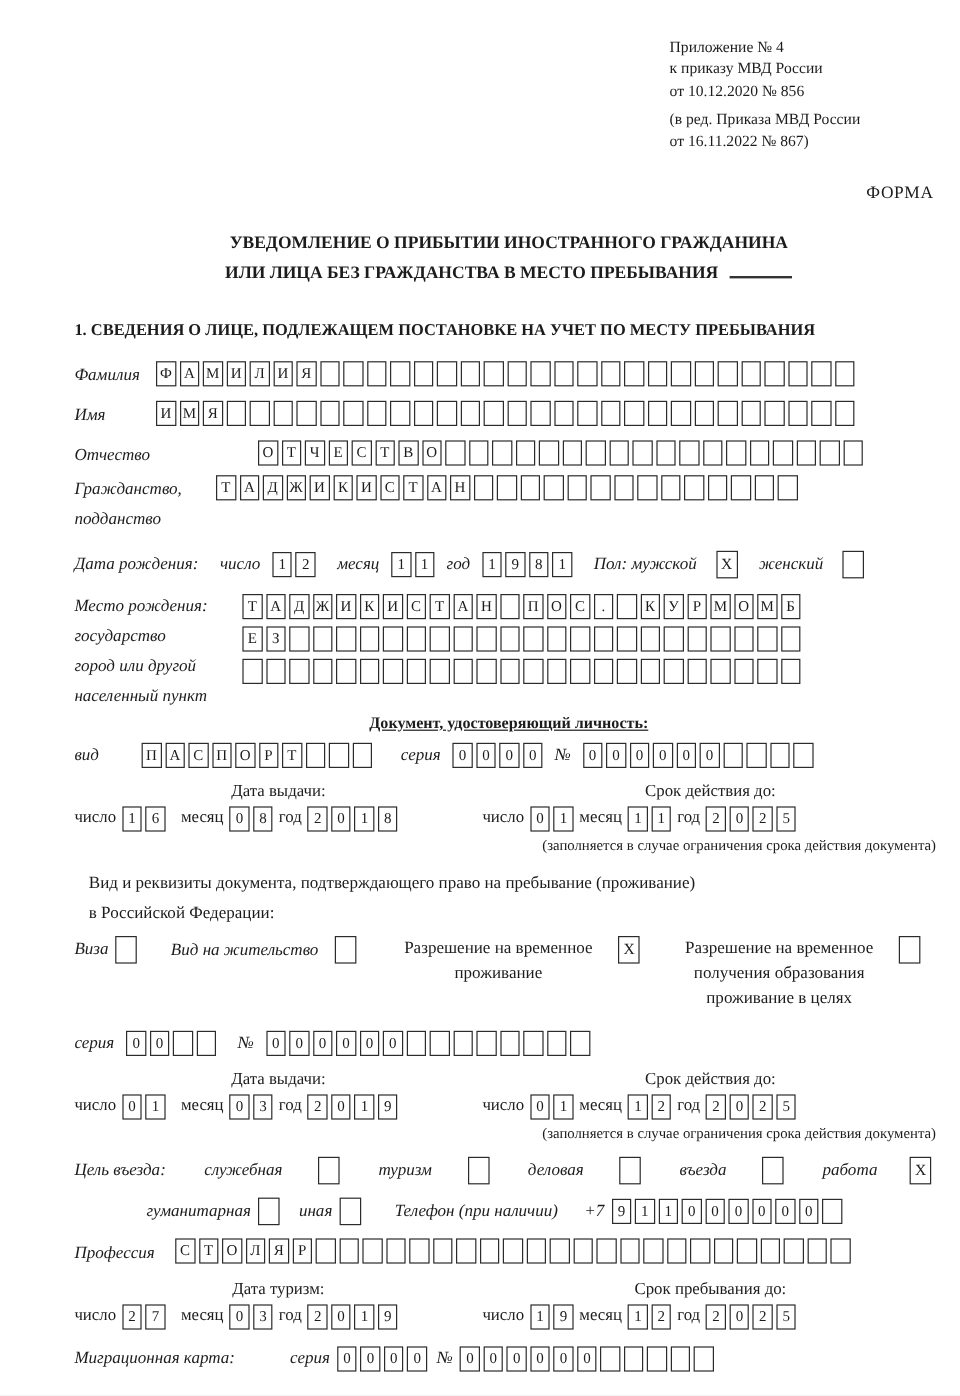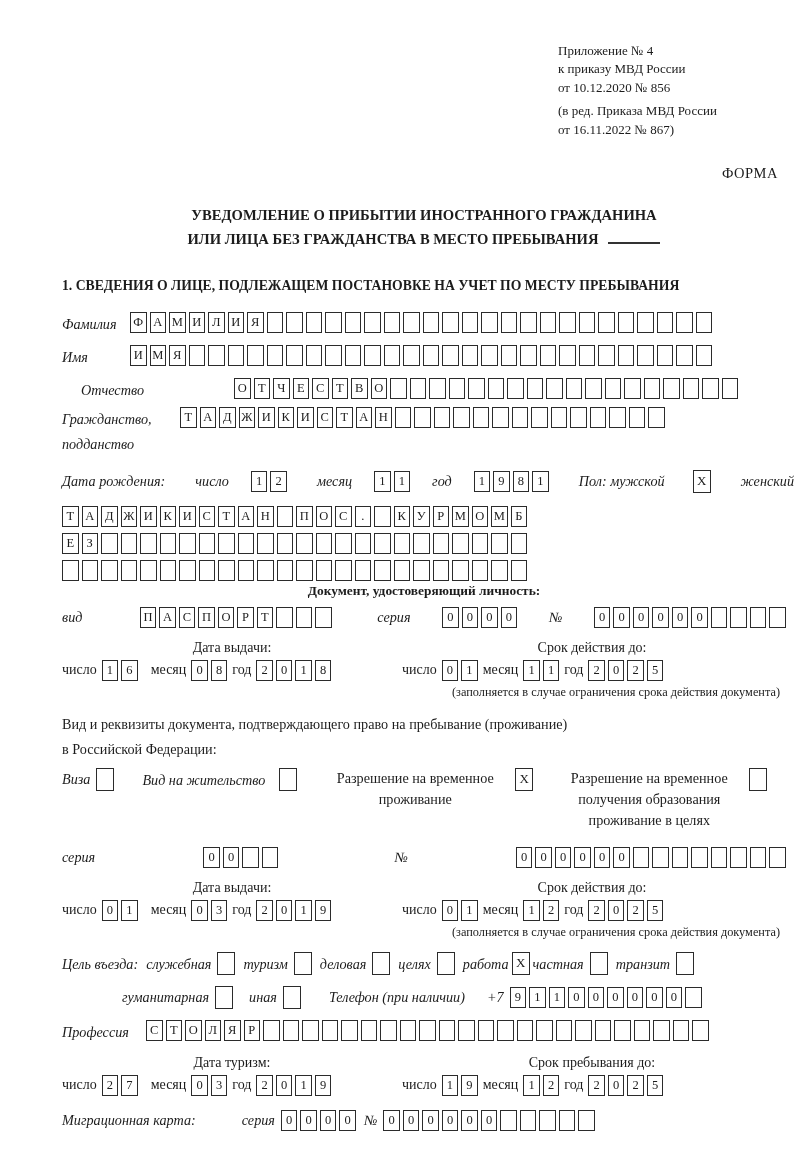--- a/index.html
+++ b/index.html
@@ -1,62 +1,62 @@
 <!DOCTYPE html>
 <html><head>
 <meta charset="utf-8">
 <style>
   html,body{margin:0;padding:0;background:#e9e9e9;}
   .page{
     width:800px;height:1163px;background:#ffffff;color:#1c1c1c;
     font-family:"Liberation Serif","DejaVu Serif",serif;
-    box-sizing:border-box;padding:42px 14px 10px 62px;overflow:hidden;
+    box-sizing:border-box;padding:30px 14px 10px 62px;overflow:hidden;
     position:relative;margin:0 auto;
   }
   .hdr{margin-left:auto;width:228px;font-size:13px;line-height:1.42;}
   .hdr2{margin-top:5px;}
   .forma{font-weight:normal;font-size:14.5px;text-align:right;margin:26px 8px 0 0;letter-spacing:.5px;}
   .title{font-weight:bold;font-size:14.6px;text-align:center;margin-top:22px;line-height:1.6;}
   .blank{display:inline-block;width:52px;border-bottom:2px solid #333;height:14px;margin-left:10px;vertical-align:baseline;}
   .sec{font-weight:bold;font-size:13.7px;margin-top:27px;}
   .row{display:flex;align-items:flex-start;margin-top:8px;}
   .lbl{font-size:14.2px;line-height:25px;flex:none;font-style:italic;}
   .w68{width:68px;}
   .w118{width:118px;}
   .w140{width:140px;}
-  .w153{width:153px;margin-left:19px;}
+  .w153{width:153px;}
   .cells{display:inline-flex;gap:3px;flex:none;}
   .cell{
     width:14.5px;height:19px;border:1.6px solid #2b2b2b;flex:none;
     display:inline-flex;align-items:center;justify-content:center;
     font-size:12.5px;line-height:1;
   }
   .chk{
     width:16px;height:21px;border:1.6px solid #2b2b2b;flex:none;
     display:inline-flex;align-items:center;justify-content:center;
     font-size:13px;margin:0 0 0 6px;
   }
   .stack > .cells{display:flex;margin-top:6px;}
   .stack > .cells:first-child{margin-top:2px;}
-  .inline{display:flex;align-items:center;gap:22px;flex-wrap:nowrap;justify-content:space-between;}
+  .inline{display:flex;align-items:center;gap:10px;flex-wrap:nowrap;}
   .gap14{margin-left:14px;}
   .gap8{margin-left:8px;}
   .doc-title{font-weight:bold;font-size:13.4px;text-align:center;margin-top:6px;}
   .two-col{display:flex;margin-top:10px;}
   .col-l{width:340px;}
   .col-r{width:380px;}
   .dr-title{font-size:14px;text-align:center;margin-bottom:4px;}
   .dr-line{display:flex;align-items:center;gap:5px;font-size:14px;}
   .note{font-size:12.3px;text-align:right;margin-top:4px;margin-right:2px;}
-  .restext{font-size:14.2px;margin-top:12px;line-height:1.75;}
+  .restext{font-size:14.2px;margin-top:12px;line-height:1.75;margin-left:12px;}
   .options{margin-top:6px;align-items:flex-start;}
   .opt{display:flex;align-items:flex-start;margin-right:14px;}
   .opt .lbl{line-height:22px;}
   .optc{text-align:center;font-size:14.2px;line-height:21px;width:188px;}
-  .purpose{align-items:flex-end;flex-wrap:nowrap;margin-top:12px;}
+  .purpose{align-items:center;flex-wrap:nowrap;margin-top:12px;gap:24px;}
   .purpose .lbl{line-height:22px;}
   .purpose2{align-items:center;margin-top:10px;margin-left:60px;}
   .mig{align-items:center;margin-top:12px;}
 </style>
 </head>
 <body>
 
 <div class="page">
 
   <div class="hdr">
@@ -238,20 +238,26 @@
         <span class="cell">8</span>
         <span class="cell">1</span>
       </span>
     <span class="lbl gap8">Пол: мужской</span>
     <span class="chk">X</span>
     <span class="lbl gap8">женский</span>
     <span class="chk"></span>
   </div>
 
   <div class="row" style="margin-top:10px;">
+    <div class="lbl w140">
+      <div>Место рождения:</div>
+      <div>государство</div>
+      <div>город или другой</div>
+      <div>населенный пункт</div>
+    </div>
     <div class="stack">
       <div class="cells">
           <span class="cell">Т</span>
           <span class="cell">А</span>
           <span class="cell">Д</span>
           <span class="cell">Ж</span>
           <span class="cell">И</span>
           <span class="cell">К</span>
           <span class="cell">И</span>
           <span class="cell">С</span>
@@ -320,21 +326,21 @@
           <span class="cell"></span>
           <span class="cell"></span>
           <span class="cell"></span>
           <span class="cell"></span>
           <span class="cell"></span>
           <span class="cell"></span>
         </div>
     </div>
   </div>
 
-  <div class="doc-title" style="margin-top:2px;">Документ, удостоверяющий личность:</div>
+  <div class="doc-title" style="margin-top:2px;text-decoration:underline;">Документ, удостоверяющий личность:</div>
   <div class="row inline" style="margin-top:6px;">
     <span class="lbl" style="width:46px;">вид</span>
     <span class="cells">
         <span class="cell">П</span>
         <span class="cell">А</span>
         <span class="cell">С</span>
         <span class="cell">П</span>
         <span class="cell">О</span>
         <span class="cell">Р</span>
         <span class="cell">Т</span>
@@ -519,21 +525,21 @@
   </div>
 
   <div class="row purpose">
     <span class="lbl">Цель въезда:</span>
     <span class="lbl gap8">служебная</span>
     <span class="chk"></span>
     <span class="lbl gap8">туризм</span>
     <span class="chk"></span>
     <span class="lbl gap8">деловая</span>
     <span class="chk"></span>
-    <span class="lbl gap8">целях</span>
+    <span class="lbl gap8">въезда</span>
     <span class="chk"></span>
     <span class="lbl gap8">работа</span>
     <span class="chk" style="margin-left:3px;">X</span>
     <span class="lbl" style="margin-left:3px;">частная</span>
     <span class="chk"></span>
     <span class="lbl gap8">транзит</span>
     <span class="chk"></span>
   </div>
 
   <div class="row purpose2">

